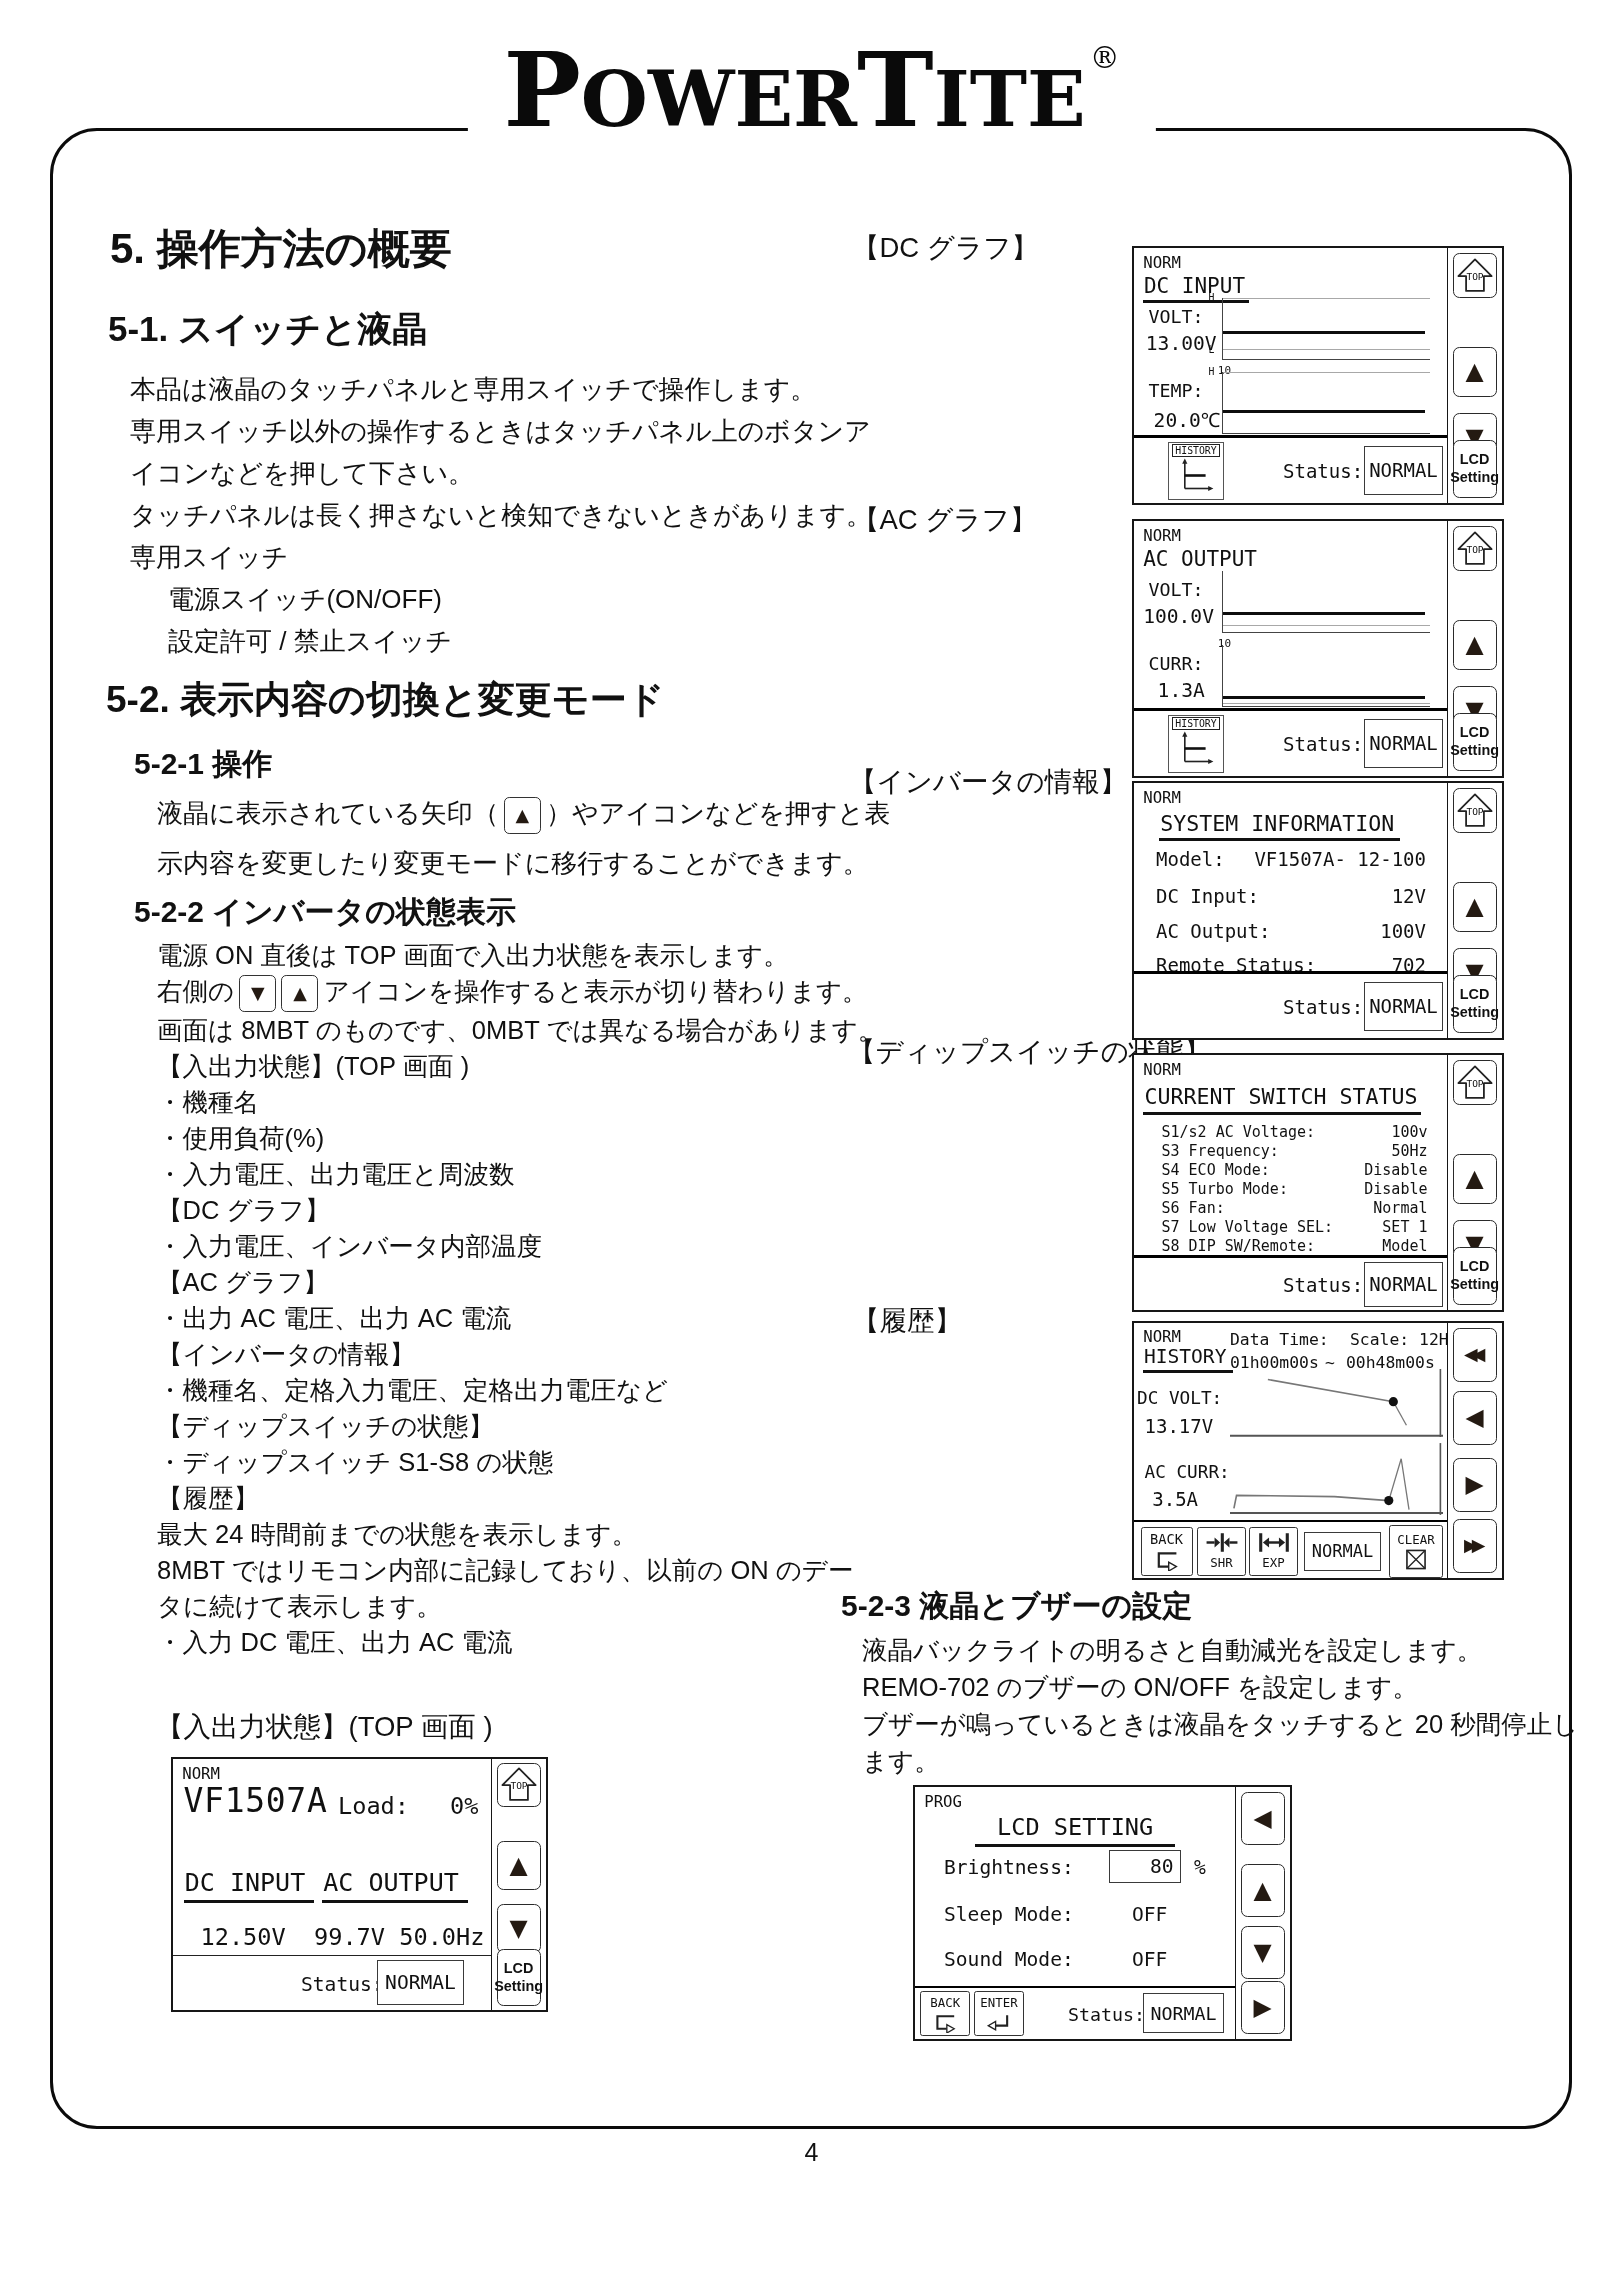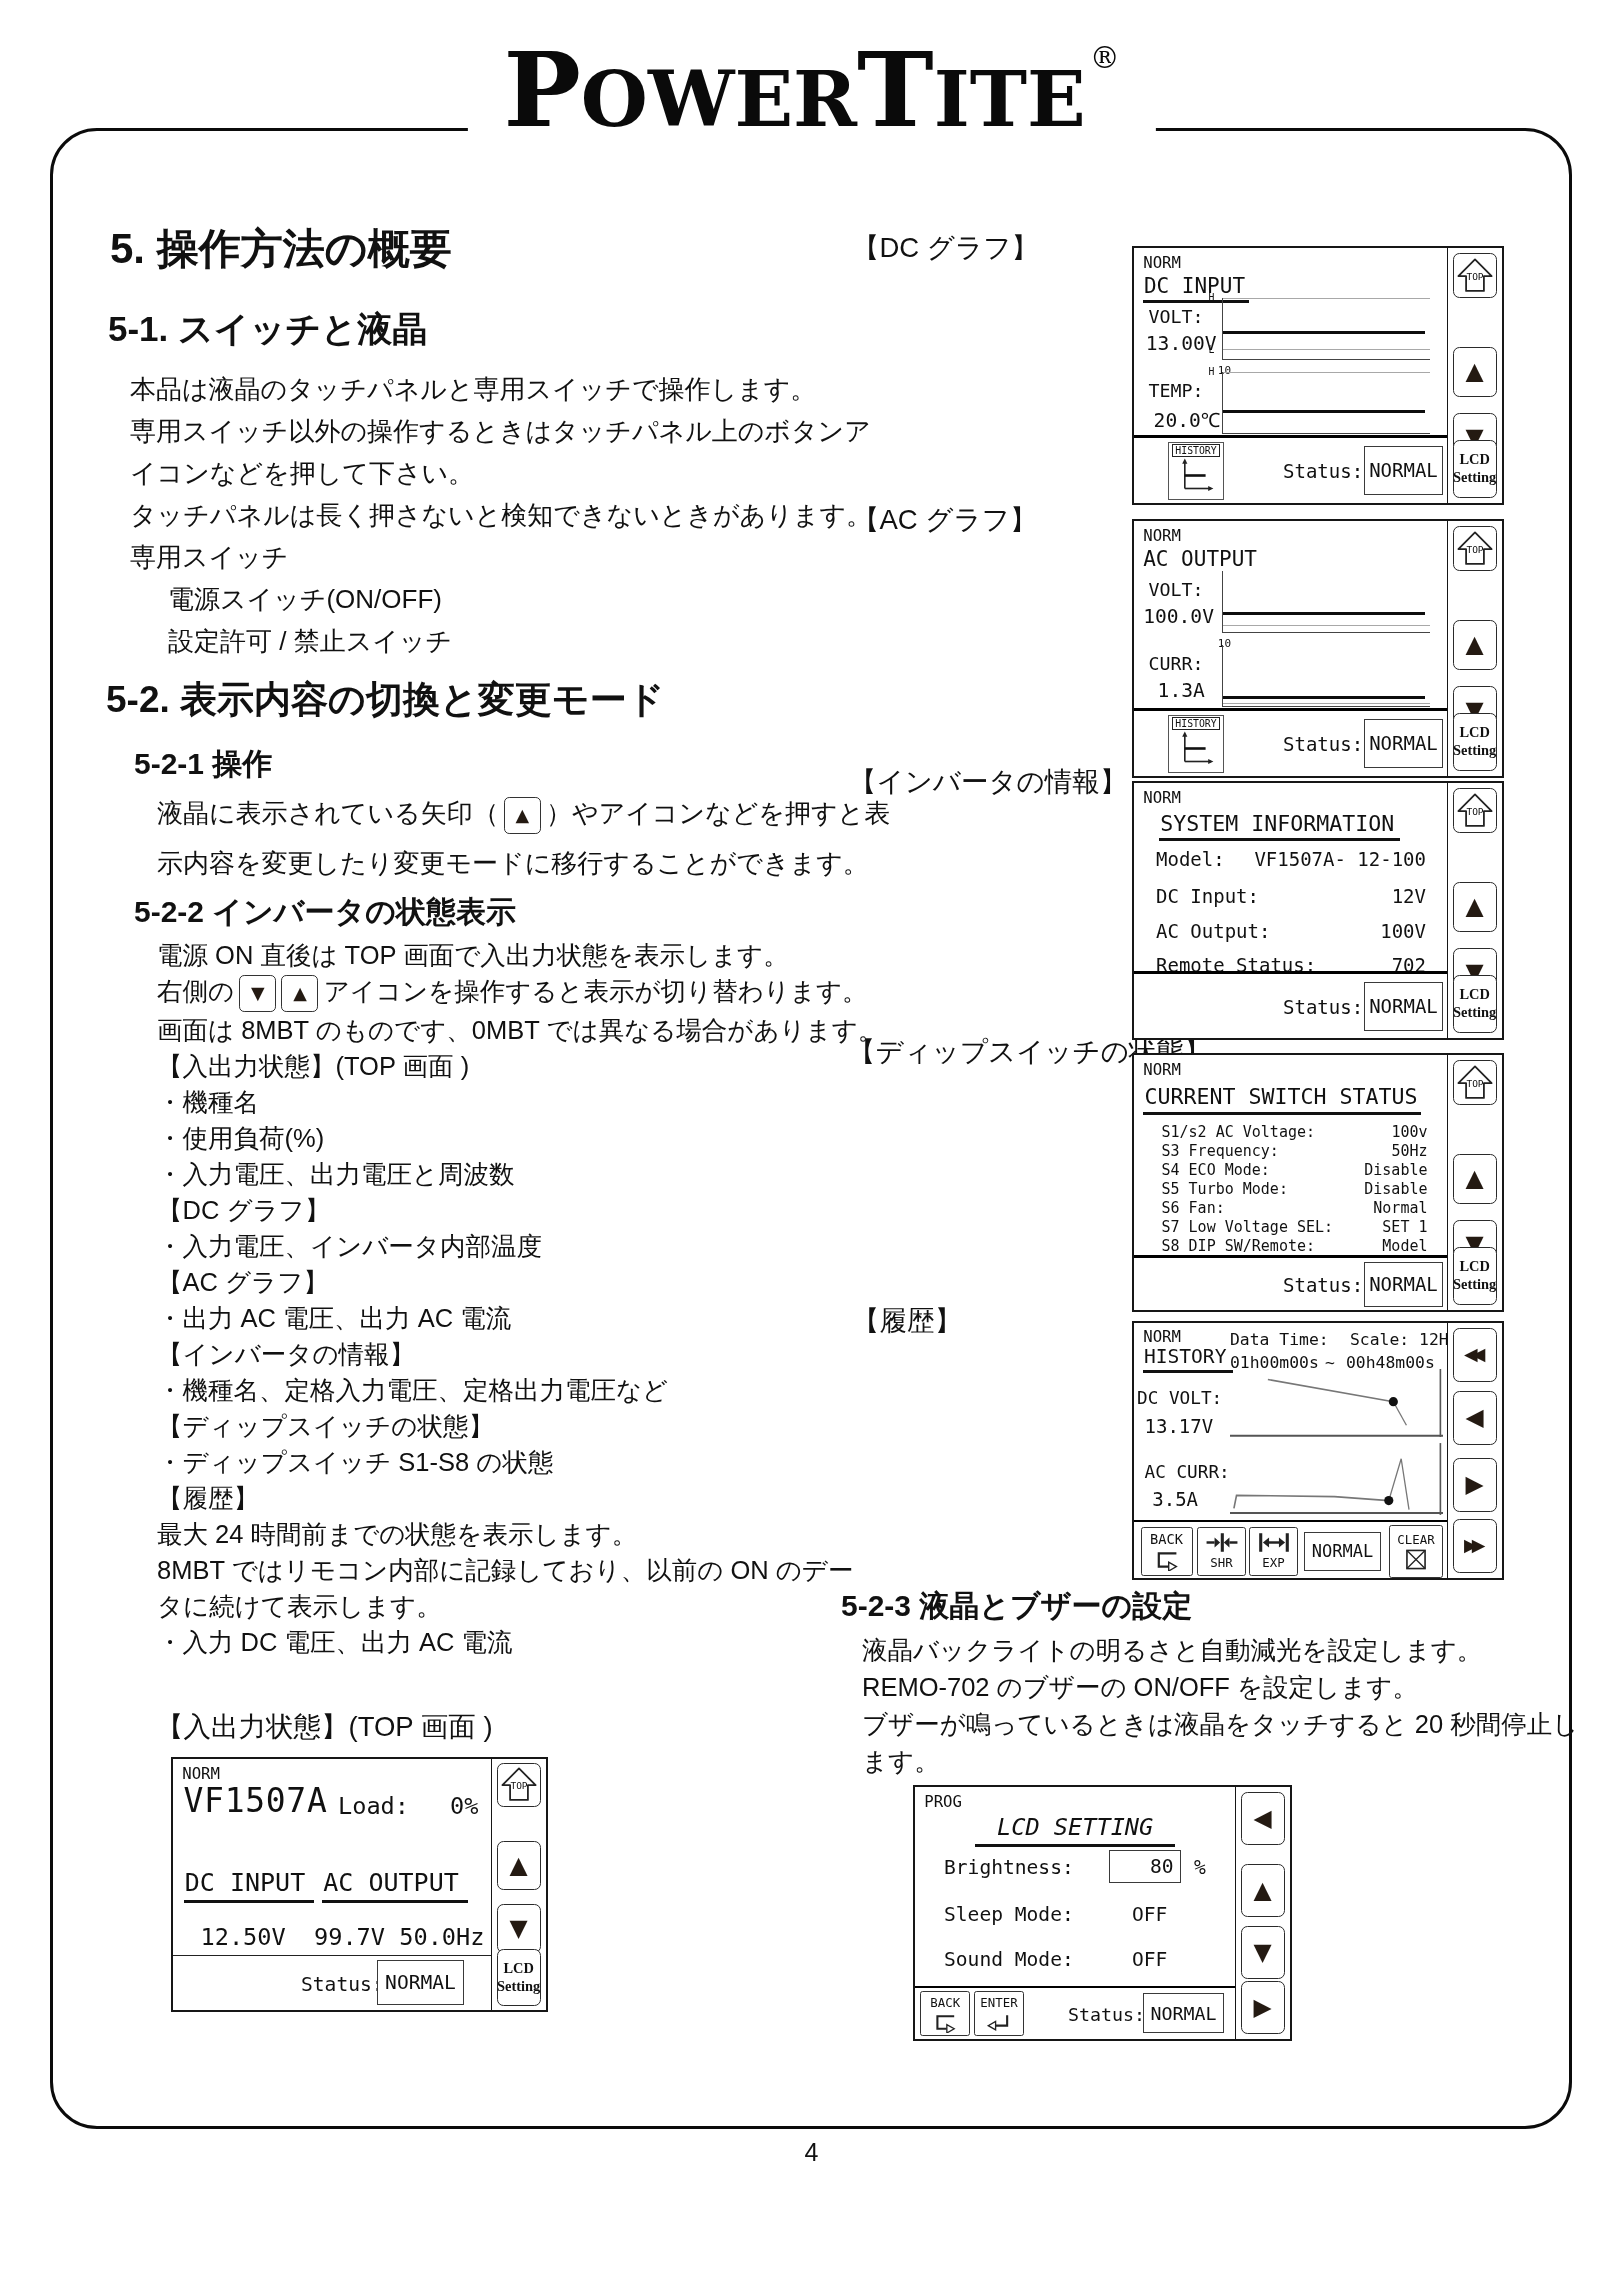--- a/index.html
+++ b/index.html
@@ -34,21 +34,21 @@
   .main{position:absolute;left:0;top:0;bottom:0;right:55px;}
   .rail{position:absolute;top:0;bottom:0;right:0;width:54px;border-left:1.3px solid #161616;background:#fff;}
   .rbtn{position:absolute;left:4.6px;width:42px;border:1.6px solid #2a2a2a;border-radius:6.5px;
         background:#fff;display:flex;flex-direction:column;align-items:center;justify-content:center;}
   .tri{font-family:"DejaVu Sans",sans-serif;font-size:23.6px;color:#241a12;line-height:1;}
   .tri2{font-family:"DejaVu Sans",sans-serif;font-size:17.7px;color:#241a12;letter-spacing:-5.9px;
         line-height:1;padding-right:5.9px;}
   .r-top{top:5.2px;height:43px;}
   .r-up{top:99px;height:48px;}
   .r-down{top:165px;height:48px;}
-  .r-lcd{bottom:5.2px;height:56px;font-family:Liberation Serif, serif;
+  .r-lcd{bottom:5.2px;height:56px;font-family:Liberation Sans, sans-serif;
          font-weight:bold;font-size:14.4px;line-height:17.7px;text-align:center;}
   .mtext{position:absolute;white-space:pre;}
   .mode{left:9.2px;top:5.2px;font-size:15.7px;}
   .stitle{border-bottom:3.3px solid #101010;padding:0 3.9px 2px 0.7px;}
   .sbar{position:absolute;left:0;right:0;bottom:0;border-top:3.3px solid #000;background:#fff;}
   .sbox{position:absolute;border:1.3px solid #3a3a3a;background:#fff;display:flex;
         align-items:center;justify-content:center;}
 
   
   .plot{position:absolute;border-left:1.3px solid #444;border-bottom:1.3px solid #444;}
@@ -431,21 +431,21 @@
   <div class="body-par" style="left:862px;top:1632px;font-size:25.5px;line-height:37px;">
     <div>液晶バックライトの明るさと自動減光を設定します。</div>
     <div>REMO-702 のブザーの ON/OFF を設定します。</div>
     <div>ブザーが鳴っているときは液晶をタッチすると 20 秒間停止し</div>
     <div>ます。</div>
   </div>
 
   <div class="scr" style="left:913px;top:1785px;width:375px;height:252px;">
     <div class="main">
       <div class="mtext mode">PROG</div>
-      <div class="mtext" style="left:60px;top:26px;font-size:23.6px;border-bottom:3.9px solid #111;padding:0 22px 3.3px 22px;font-style:italic;">LCD SETTING</div>
+      <div class="mtext" style="left:60px;top:26px;font-size:23.6px;border-bottom:3.9px solid #111;padding:0 22px 3.3px 22px;">LCD SETTING</div>
       <div class="mtext" style="left:29px;top:69px;font-size:19.6px;">Brightness:</div>
       <div class="sbox" style="left:194px;top:63px;width:72px;height:33px;font-size:19.6px;justify-content:flex-end;padding-right:6.5px;box-sizing:border-box;">80</div>
       <div class="mtext" style="left:279px;top:69px;font-size:19.6px;">%</div>
       <div class="mtext" style="left:29px;top:116px;font-size:19.6px;">Sleep Mode:</div>
       <div class="mtext" style="left:217px;top:116px;font-size:19.6px;">OFF</div>
       <div class="mtext" style="left:29px;top:161px;font-size:19.6px;">Sound Mode:</div>
       <div class="mtext" style="left:217px;top:161px;font-size:19.6px;">OFF</div>
       <div class="sbar" style="height:51px;border-top:2px solid #000;">
         <div class="hbtn" style="left:5.2px;top:3.3px;width:48px;height:43px;">
           <div style="font-size:12.4px;">BACK</div>

